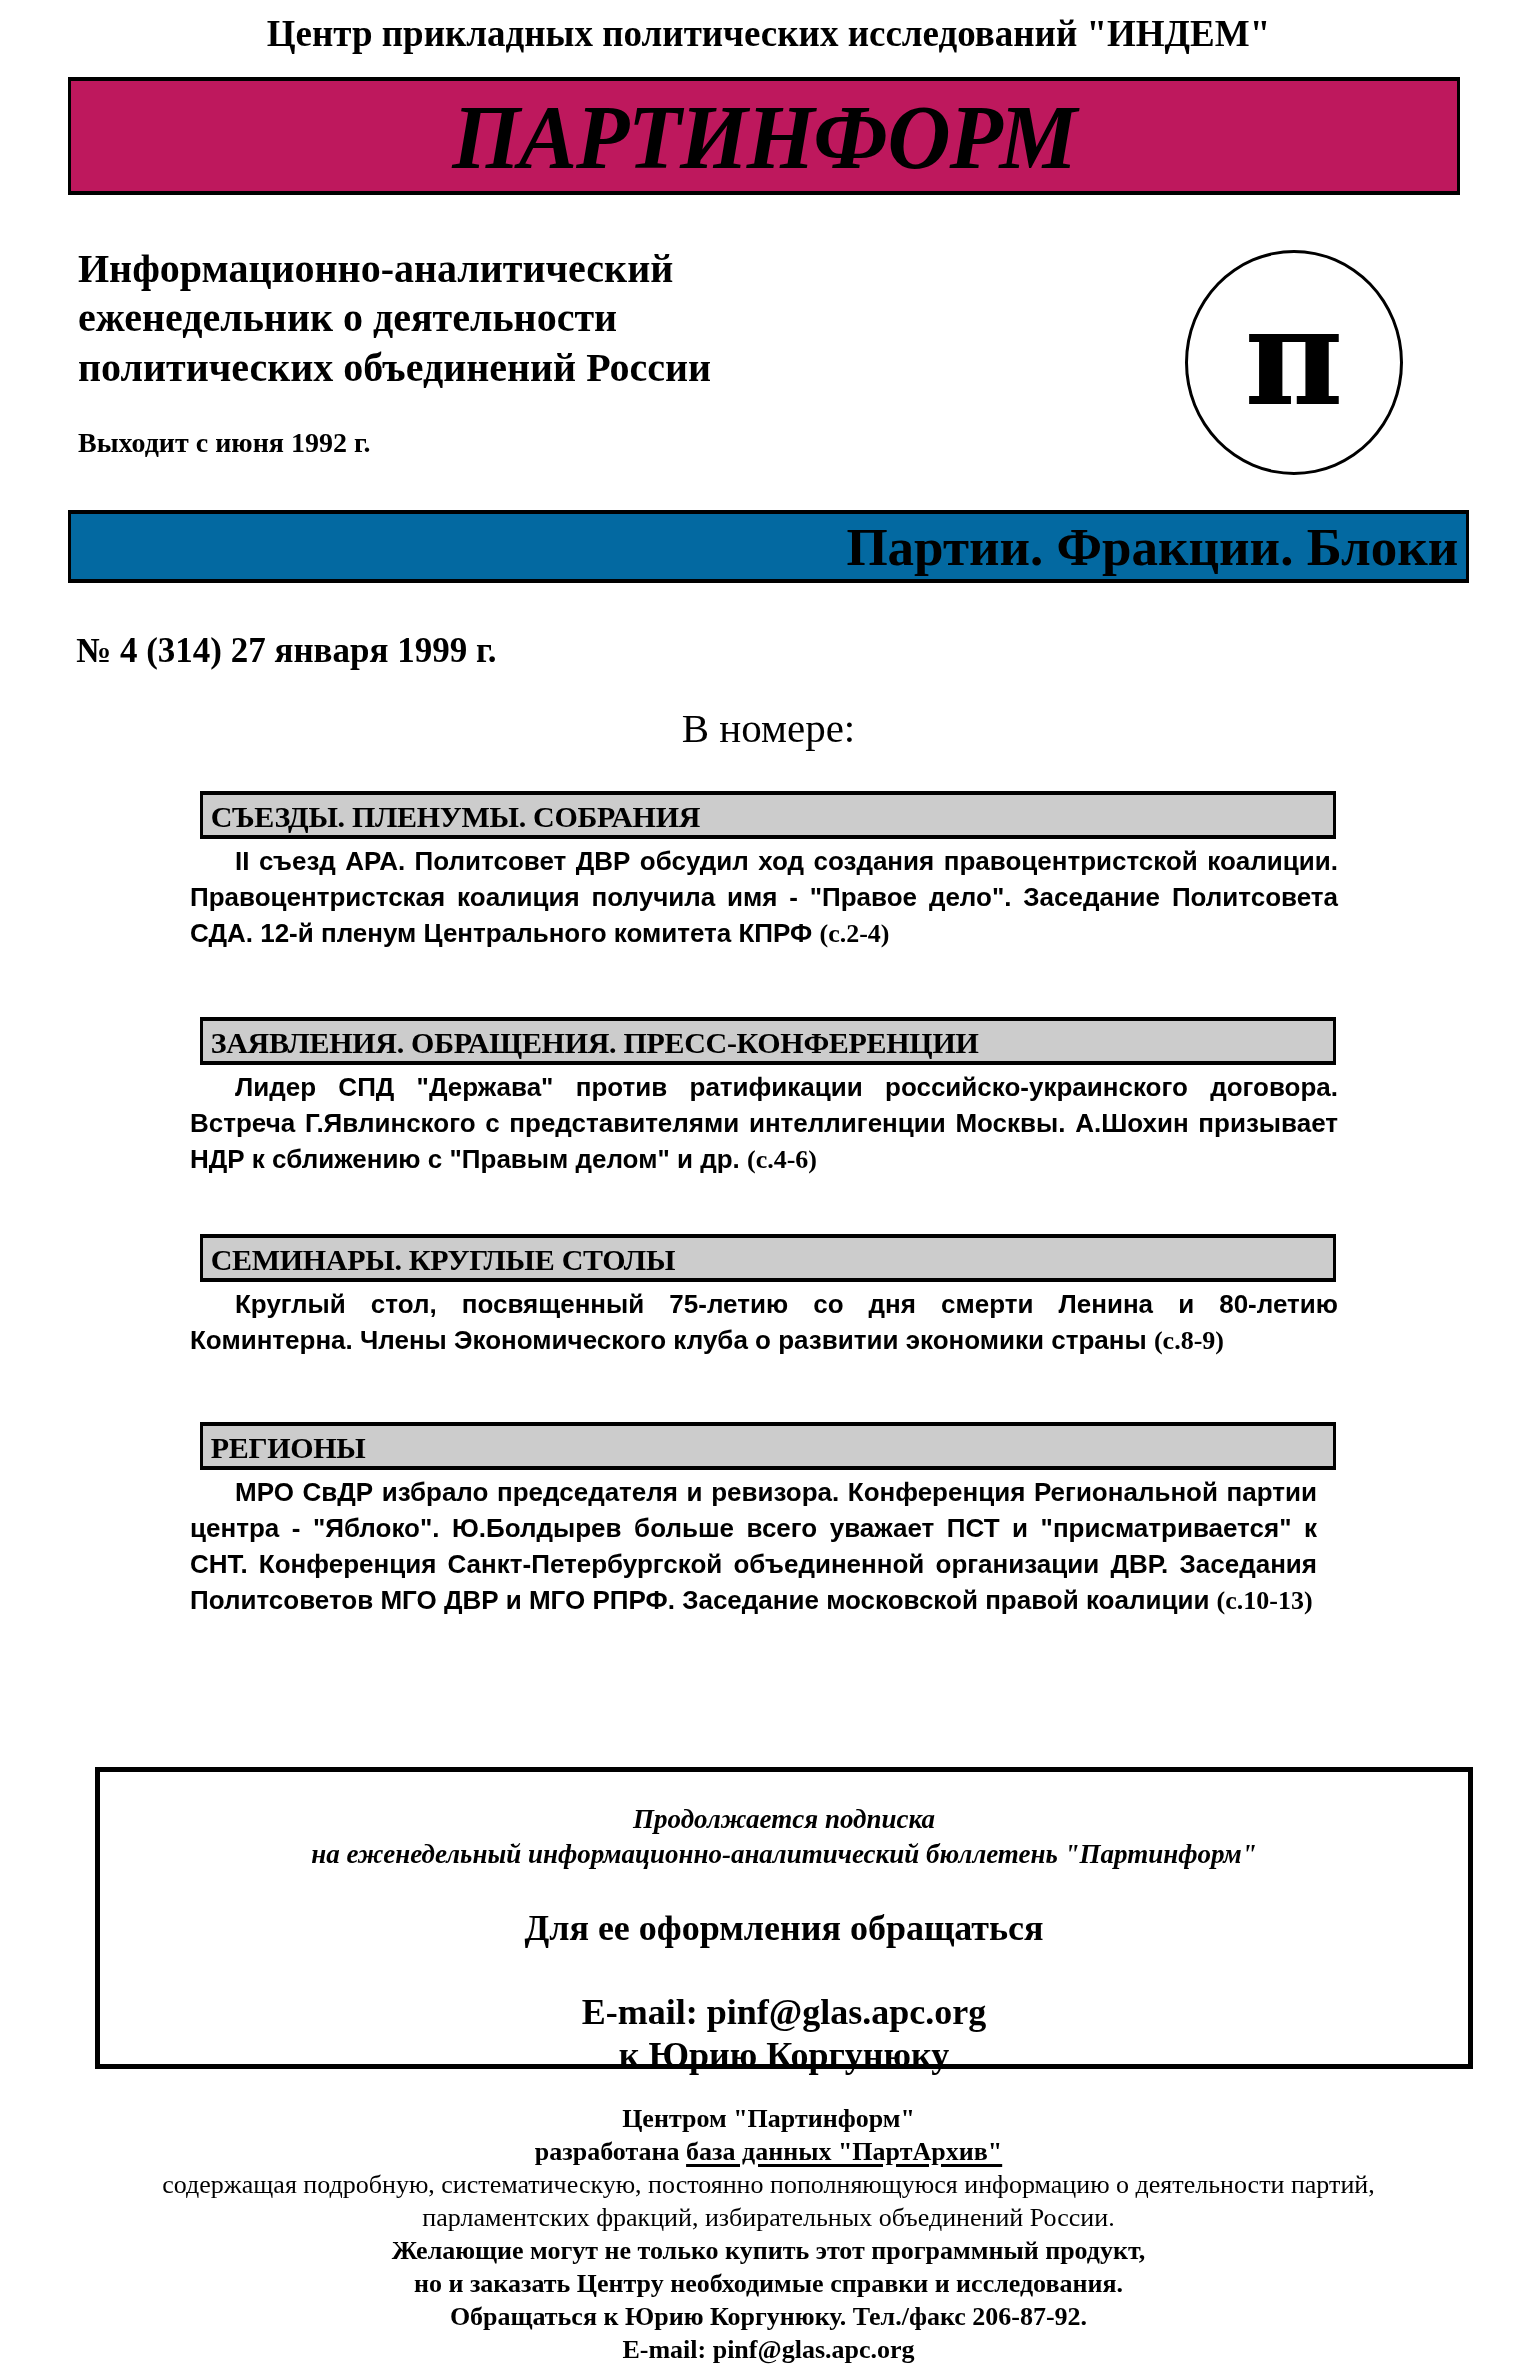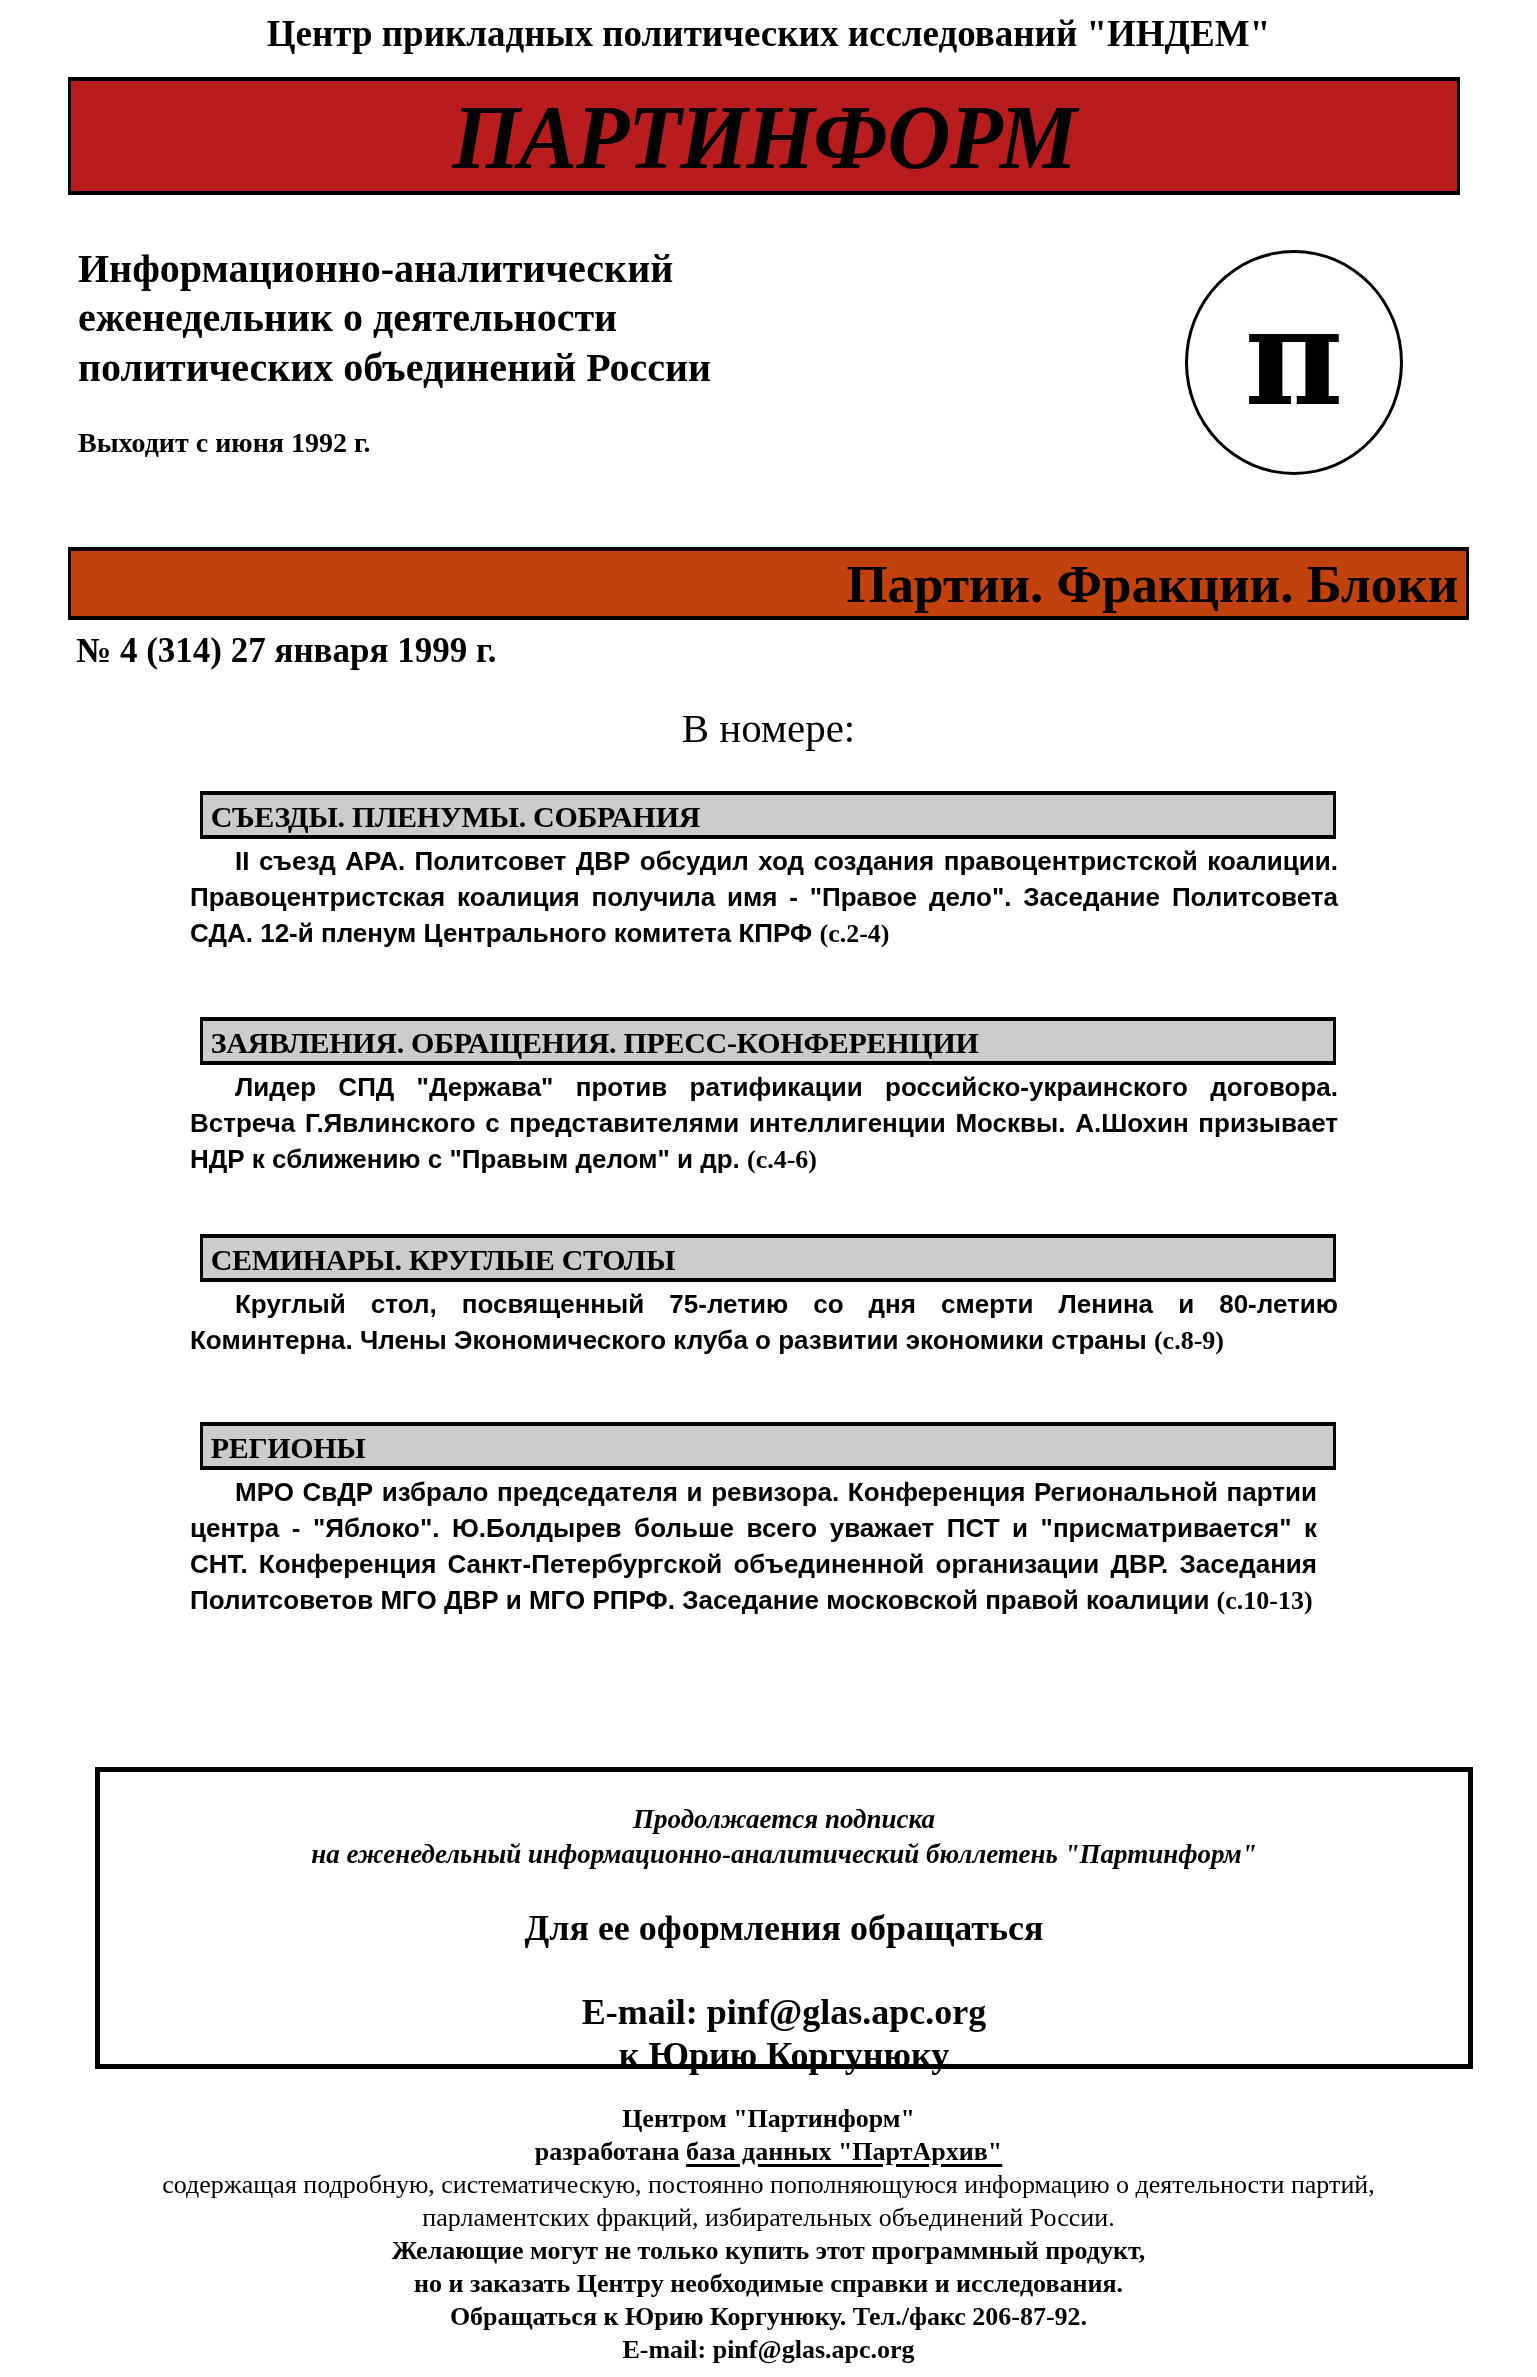--- a/index.html
+++ b/index.html
@@ -3,30 +3,30 @@
 <meta charset="utf-8">
 <style>
   html, body { margin: 0; padding: 0; background: #ffffff; }
   body { width: 1537px; height: 2377px; position: relative; overflow: hidden; color: #000; }
   .abs { position: absolute; }
   .serif { font-family: "Liberation Serif", "DejaVu Serif", serif; }
   .sans { font-family: "Liberation Sans", "DejaVu Sans", sans-serif; }
 
   #org-header { left: 0; width: 1537px; top: 5.1px; text-align: center; font-weight: bold; font-size: 37px; line-height: 42px; margin-top: 8px; }
 
-  #title-box { left: 68px; top: 77px; width: 1386px; height: 110px; background: #b91c1c; border: 3.8px solid #000; border-top-width: 4.5px; border-bottom-width: 4.5px; box-sizing: content-box; }
+  #title-box { left: 68px; top: 77px; width: 1386px; height: 110px; background: #be185d; border: 3.8px solid #000; border-top-width: 4.5px; border-bottom-width: 4.5px; box-sizing: content-box; }
   #title-box .t { position: absolute; left: 0; right: 0; top: 9px; text-align: center; font-weight: bold; font-style: italic; font-size: 91px; line-height: 96px; letter-spacing: -1.3px; transform: scaleX(0.96); }
 
   .sub { left: 78px; font-weight: bold; font-size: 40px; line-height: 46px; }
   #since { left: 78px; top: 425px; font-weight: bold; font-size: 28px; line-height: 35px; }
 
   #pi-circle { left: 1185px; top: 250px; width: 218px; height: 225px; border: 3.8px solid #000; border-radius: 50%; box-sizing: border-box; }
   #pi-circle .g { position: absolute; left: 0; right: 0; top: 33px; text-align: center; font-size: 135px; line-height: 141px; font-family: "DejaVu Serif", serif; font-weight: bold; }
 
-  #rubric-bar { left: 68px; top: 510px; width: 1395px; height: 65px; background: #c2410c; border: 3.8px solid #000; border-top-width: 4.5px; border-bottom-width: 4.5px; box-sizing: content-box; margin-top: 37px; }
+  #rubric-bar { left: 68px; top: 510px; width: 1395px; height: 65px; background: #0369a1; border: 3.8px solid #000; border-top-width: 4.5px; border-bottom-width: 4.5px; box-sizing: content-box; }
   #rubric-bar .t { position: absolute; right: 7.7px; top: 3.8px; font-weight: bold; font-size: 53px; line-height: 59px; }
 
   #issue { left: 76px; top: 612px; font-weight: bold; font-size: 35px; line-height: 45px; margin-top: 16px; }
   #in-issue { left: 0; width: 1537px; top: 705px; text-align: center; font-weight: normal; font-size: 41px; line-height: 47px; }
 
   .sec-head { left: 200px; width: 1130px; height: 40px; background: #cccccc; border: 3.2px solid #000; border-top-width: 4.5px; border-bottom-width: 4.5px; box-sizing: content-box; }
   .sec-head .t { position: absolute; left: 7.7px; top: 3.8px; font-weight: bold; font-size: 30px; line-height: 35px; letter-spacing: -0.3px; white-space: nowrap; }
 
   .sec-body { left: 190px; width: 1148px; font-weight: bold; font-size: 26px; line-height: 36px; text-align: justify; text-indent: 45px; }
   .sec-body .ref { font-family: "Liberation Serif", "DejaVu Serif", serif; font-weight: bold; margin-top: 15px; }

